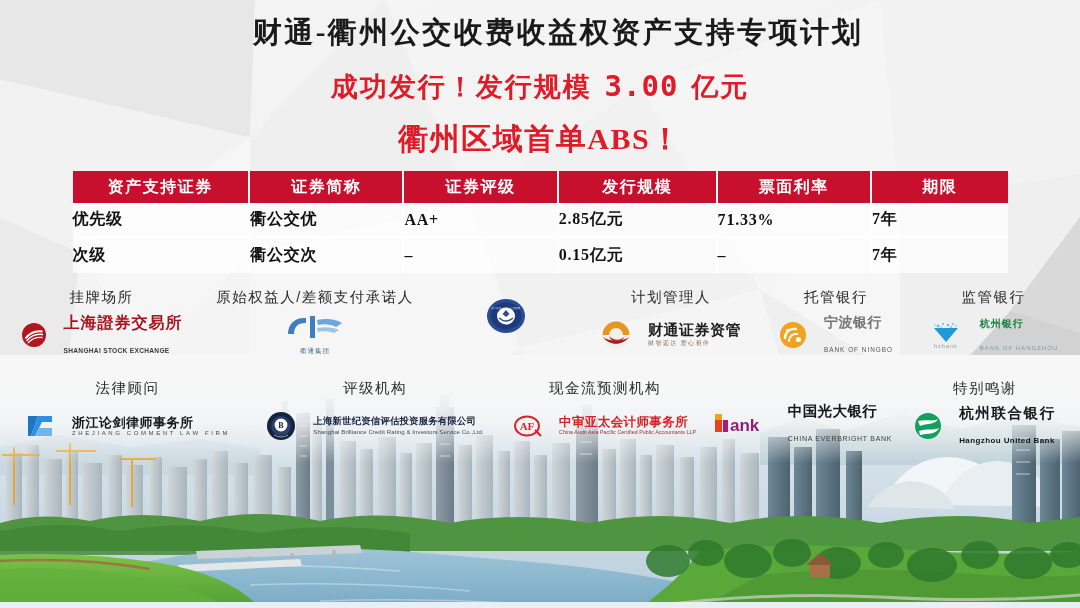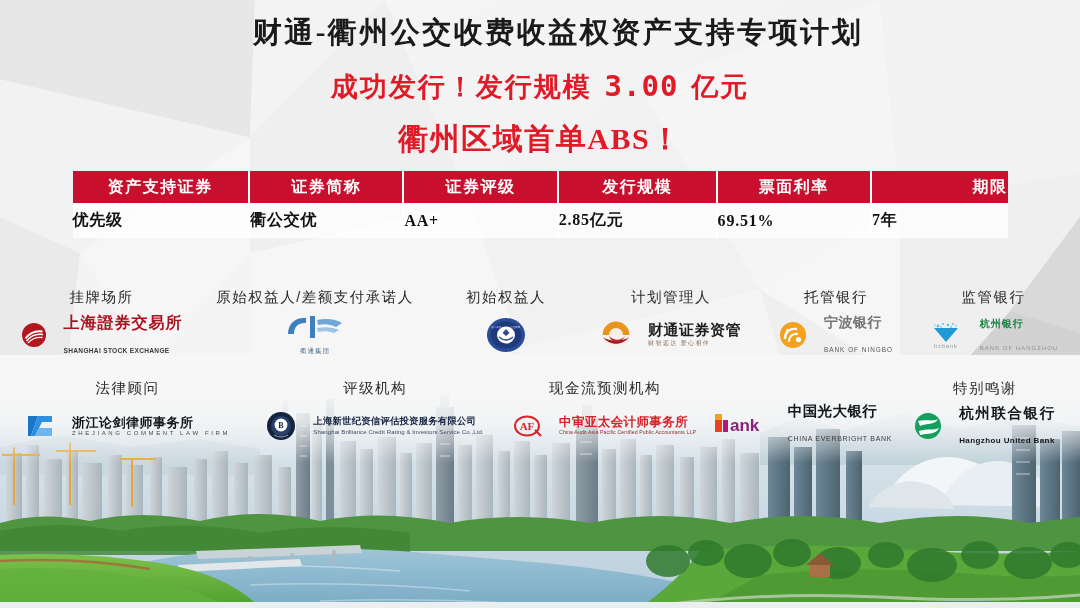--- a/index.html
+++ b/index.html
@@ -83,21 +83,21 @@
     background: #c8102e;
     color: #ffffff;
     font-size: 16px;
     font-weight: 700;
     letter-spacing: 1.5px;
     height: 32px;
     text-align: center;
     border-right: 2px solid #ffffff;
     font-family: "Liberation Serif", "DejaVu Serif", serif;
   }
-  table.deal-table th:last-child { border-right: none; text-align: right; }
+  table.deal-table th:last-child { border-right: none; }
 
   table.deal-table td {
     background: rgba(255,255,255,0.72);
     color: #111111;
     font-size: 16px;
     font-weight: 700;
     height: 35px;
     text-align: left;
     letter-spacing: 0.8px;
     border-right: 2px solid #ffffff;
@@ -431,21 +431,29 @@
           <th>票面利率</th>
           <th>期限</th>
         </tr>
       </thead>
       <tbody>
         <tr>
           <td>优先级</td>
           <td>衢公交优</td>
           <td class="num">AA+</td>
           <td>2.85亿元</td>
-          <td class="num">69.51%</td>
+          <td class="num">71.33%</td>
+          <td>7年</td>
+        </tr>
+        <tr>
+          <td>次级</td>
+          <td>衢公交次</td>
+          <td class="num">–</td>
+          <td>0.15亿元</td>
+          <td class="num">–</td>
           <td>7年</td>
         </tr>
       </tbody>
     </table>
   </div>
 
   <div class="partners-1">
 
     <div class="pcell" style="width:195px">
       <div class="plabel">挂牌场所</div>
@@ -474,21 +482,20 @@
             <path d="M26,2 L31,2 L31,24 L26,24 Z" fill="#3f7fc0"></path>
             <path d="M33,6 C42,4 52,5 58,9 L52,13 C46,10 40,9.5 34,11 Z" fill="#6fa7d8"></path>
             <path d="M33,14 C41,12.5 49,13 55,16 L50,19 C45,17 39,16.8 34,18 Z" fill="#9cc4e6"></path>
           </svg>
           <div class="cn" style="font-size:6.5px;color:#4a6a8a;letter-spacing:1px;margin-top:1px">衢通集团</div>
         </div>
       </div>
     </div>
 
     <div class="pcell" style="width:150px">
-      <div class="plabel">初始权益人</div>
       <div class="plogo">
         <svg class="mark" width="40" height="36" viewBox="0 0 40 36">
           <ellipse cx="20" cy="18" rx="19" ry="17" fill="#2a4b96"></ellipse>
           <ellipse cx="20" cy="18" rx="15.5" ry="13.5" fill="#1d3a7d"></ellipse>
           <ellipse cx="20" cy="18" rx="9" ry="8.5" fill="#ffffff"></ellipse>
           <path d="M20,12 L23.5,16 L20,19 L16.5,16 Z" fill="#2a4b96"></path>
           <path d="M13,20 Q20,26 27,20" stroke="#2a4b96" stroke-width="1.4" fill="none"></path>
           <g fill="#cfd9ee" font-size="2.6" font-family="sans-serif">
             <text x="5" y="11">浙江衢州</text>
               <text x="24" y="11">公交集团</text>

